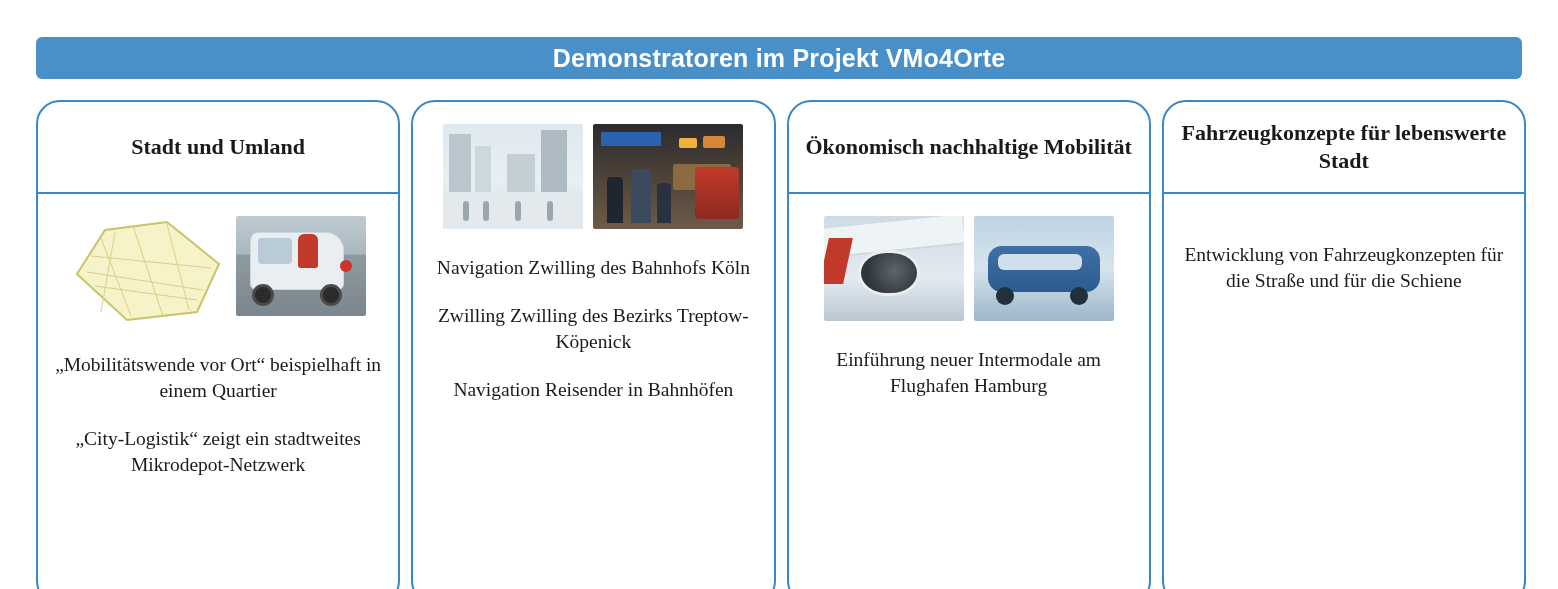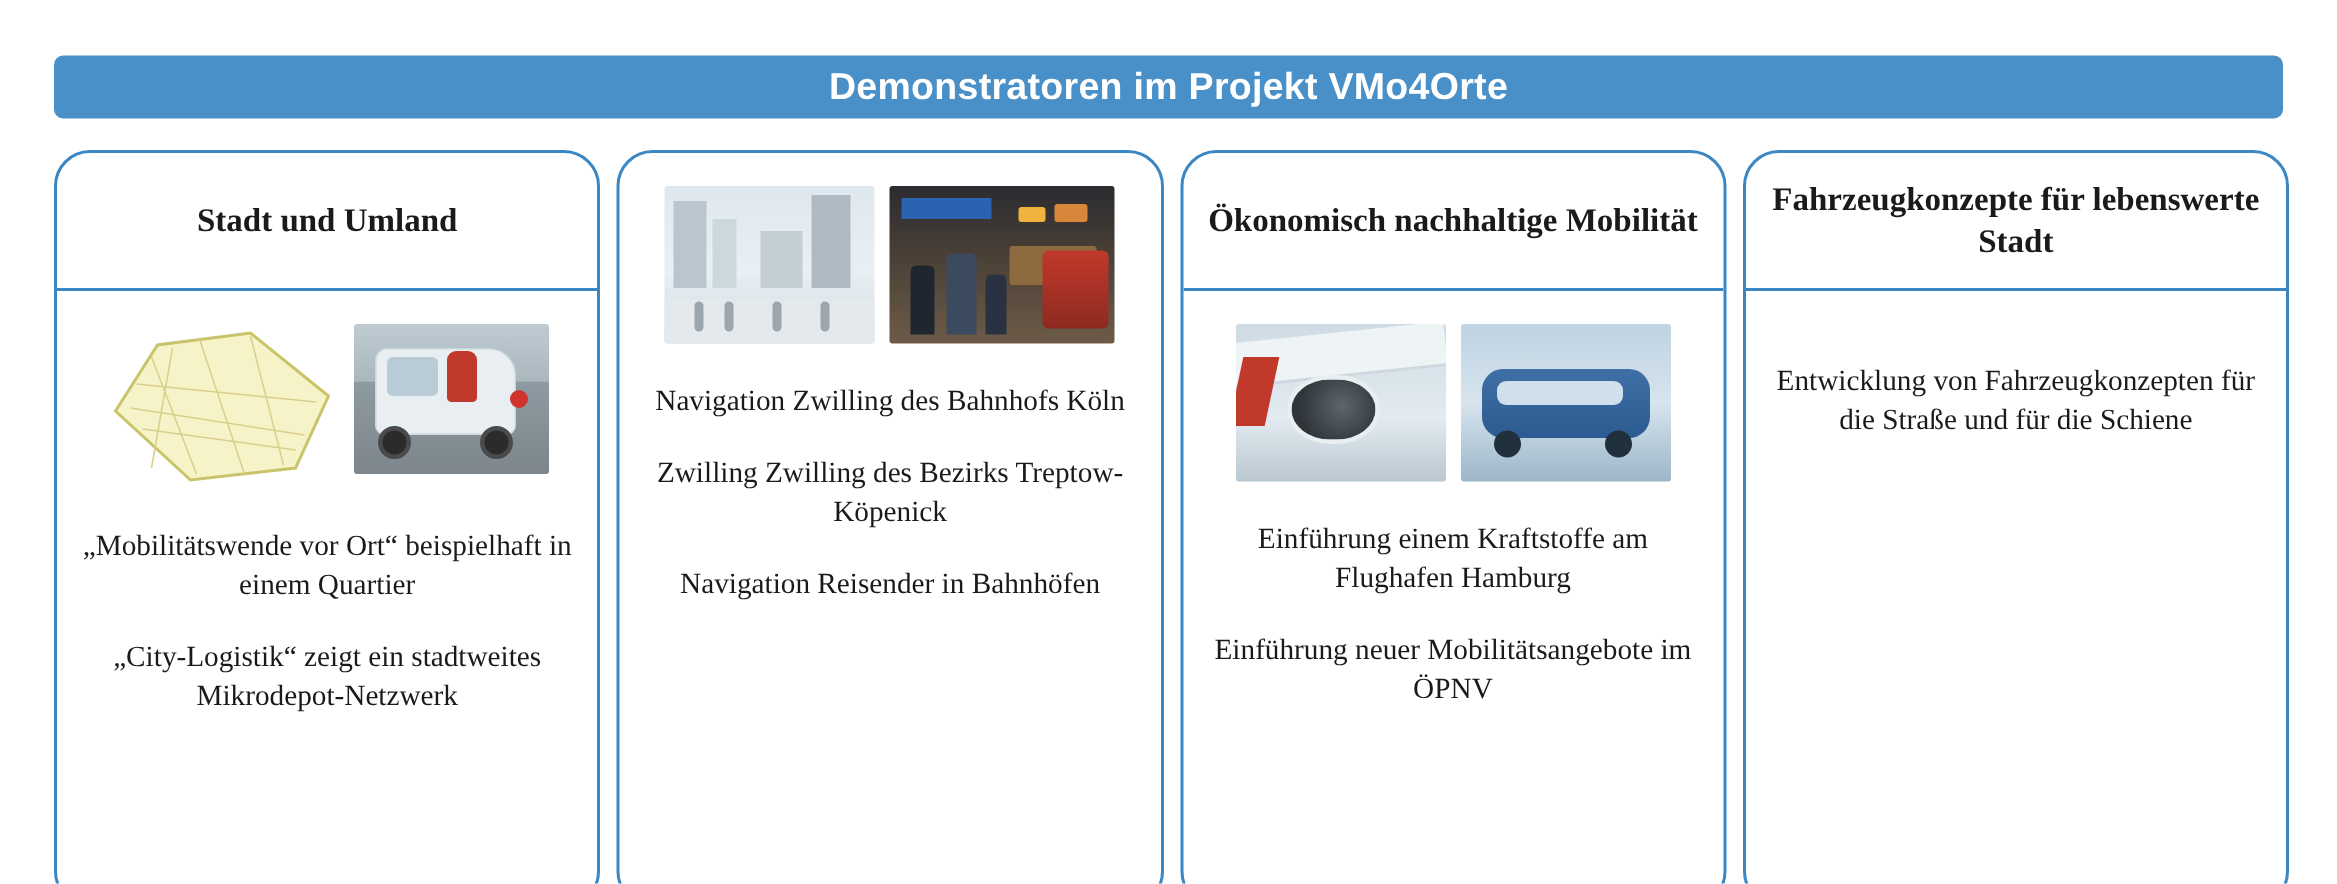--- a/index.html
+++ b/index.html
@@ -470,22 +470,21 @@
             <div class="plane-engine"></div>
           </div>
           <div class="thumb pod-photo">
             <div class="pod-body"></div>
             <div class="pod-win"></div>
             <div class="pod-wheel p1"></div>
             <div class="pod-wheel p2"></div>
           </div>
         </div>
         <div class="texts">
-          <div class="body-text">Einführung einem Kraftstoffe am Flughafen Hamburg</div>
-          <div class="body-text">Einführung neuer Mobilitätsangebote im ÖPNV</div>
+          <div class="body-text">Einführung neuer Intermodale am Flughafen Hamburg</div>
         </div>
       </div>
     </div>
 
     <div class="card">
       <div class="card-head">
         <div class="card-title">Fahrzeugkonzepte für lebenswerte Stadt</div>
       </div>
       <div class="card-body">
         <div class="texts">

